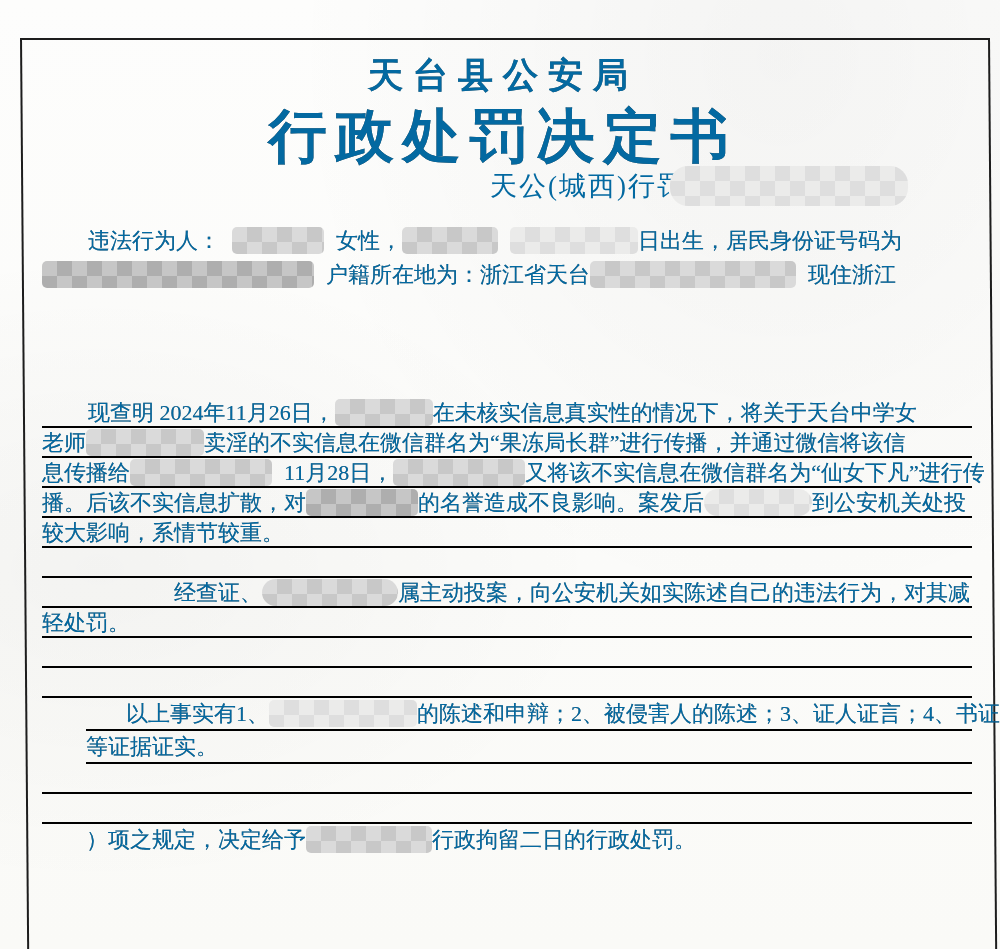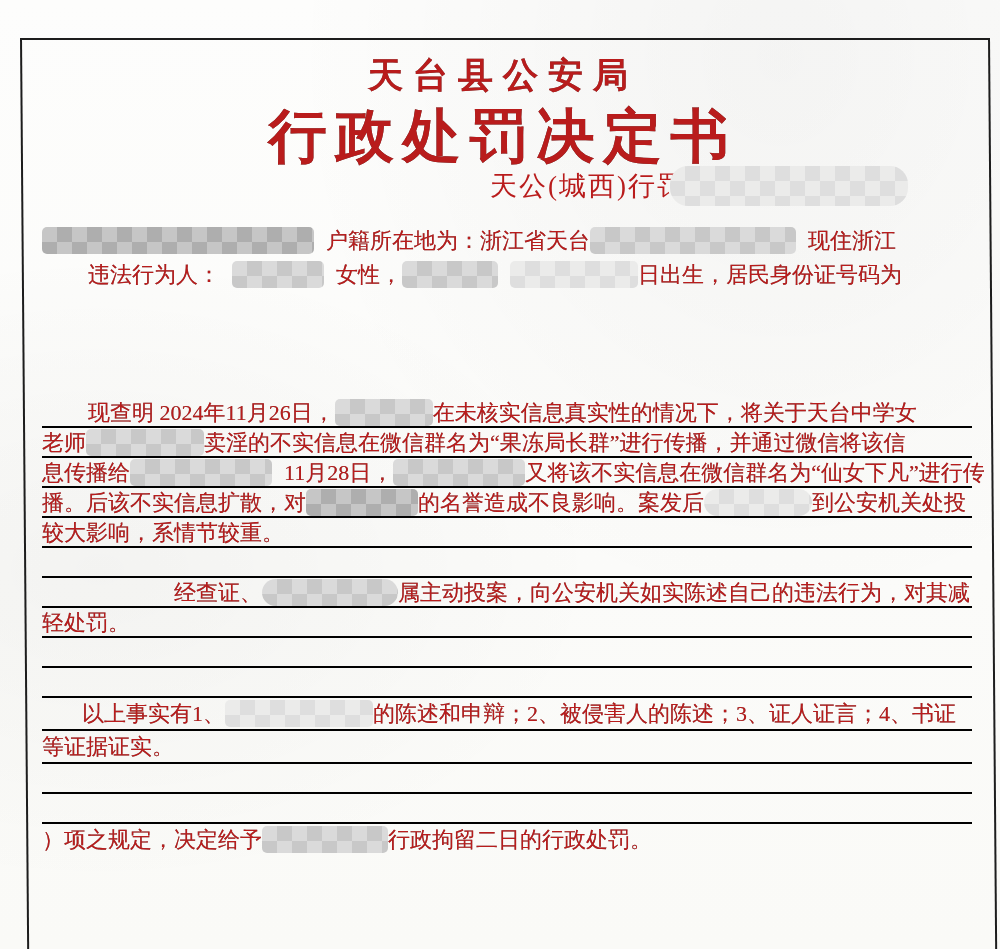--- a/index.html
+++ b/index.html
@@ -5,36 +5,36 @@
   html,body{margin:0;padding:0;width:1000px;height:949px;overflow:hidden;
     background:#fff;font-family:"Liberation Serif","DejaVu Serif",serif;}
   .scan{position:absolute;inset:0;background:
     radial-gradient(ellipse at 78% 6%, rgba(0,0,0,0.035), transparent 45%),
     radial-gradient(ellipse at 10% 60%, rgba(0,0,0,0.03), transparent 40%),
     linear-gradient(180deg,#fdfdfc 0%,#fbfbf9 60%,#fafaf7 100%);}
   .page-border{position:absolute;left:20px;top:38px;width:966px;height:911px;
     border:2px solid #1d1d1d;border-bottom:none;transform:skewX(0.45deg);
     transform-origin:top center;pointer-events:none;}
   .content{position:absolute;left:22px;top:40px;width:962px;height:909px;
-    color:#b91c1c;}
+    color:#0369a1;}
   .agency{position:absolute;top:12px;left:0;width:100%;text-align:center;
     font-size:35px;font-weight:bold;letter-spacing:10px;
     text-shadow:0 0 0.5px rgba(0,0,0,0.6);}
   .doc-title{position:absolute;top:58px;left:0;width:100%;text-align:center;
     font-size:58px;font-weight:bold;letter-spacing:9px;
     text-shadow:0 0 0.6px rgba(0,0,0,0.7);}
   .docno{position:absolute;top:126px;left:468px;white-space:nowrap;
     font-size:27px;letter-spacing:2px;display:flex;align-items:center;}
   .para1{position:absolute;top:184px;left:20px;width:928px;font-size:22px;}
   .para1 .pline{height:34px;line-height:34px;white-space:nowrap;}
   .ruled{position:absolute;top:358px;left:20px;width:930px;font-size:22px;}
   .row{height:30px;line-height:29px;border-bottom:2px solid #000000;
     white-space:nowrap;box-sizing:border-box;
     text-shadow:0 0 0.4px rgba(0,0,0,0.5);}
-  .row.h33{height:33px;line-height:32px;}
+  .row.h33{height:33px;line-height:32px;margin-left:44px;}
   .row.noline{border-bottom:none;}
   .pline{text-shadow:0 0 0.4px rgba(0,0,0,0.5);}
   .ind2{display:inline-block;width:46px;}
   .ind1{display:inline-block;width:40px;}
   .ind6{display:inline-block;width:132px;}
   .gap-s{display:inline-block;width:12px;}
   .rd{display:inline-block;height:27px;vertical-align:-6px;border-radius:5px;
     background:repeating-conic-gradient(var(--ca) 0% 25%, var(--cb) 0% 50%);
     background-size:30px 30px;}
   .rd-light{--ca:#dedede;--cb:#ebebea;}
@@ -54,24 +54,24 @@
   <div class="agency">天台县公安局</div>
   <div class="doc-title">行政处罚决定书</div>
 
   <div class="docno">
     <span>天公(城西)行罚</span>
     <span class="rd rd-light" style="width:238px;margin-left:-16px"></span>
   </div>
 
   <div class="para1">
     <div class="pline">
-      <span class="rd rd-dark" style="width:272px"></span><span class="gap-s"></span><span>户籍所在地为：浙江省天台</span><span class="rd rd-mid" style="width:206px"></span><span class="gap-s"></span><span>现住浙江</span>
+      <span class="ind2"></span><span>违法行为人：</span><span class="gap-s"></span><span class="rd rd-mid" style="width:92px"></span><span class="gap-s"></span><span>女性，</span><span class="rd rd-mid" style="width:96px"></span><span class="gap-s"></span><span class="rd rd-light" style="width:128px"></span><span>日出生，居民身份证号码为</span>
     </div>
     <div class="pline">
-      <span class="ind2"></span><span>违法行为人：</span><span class="gap-s"></span><span class="rd rd-mid" style="width:92px"></span><span class="gap-s"></span><span>女性，</span><span class="rd rd-mid" style="width:96px"></span><span class="gap-s"></span><span class="rd rd-light" style="width:128px"></span><span>日出生，居民身份证号码为</span>
+      <span class="rd rd-dark" style="width:272px"></span><span class="gap-s"></span><span>户籍所在地为：浙江省天台</span><span class="rd rd-mid" style="width:206px"></span><span class="gap-s"></span><span>现住浙江</span>
     </div>
   </div>
 
   <div class="ruled">
 
     <div class="row">
       <span class="ind2"></span><span>现查明 2024年11月26日，</span><span class="rd rd-mid" style="width:98px"></span><span>在未核实信息真实性的情况下，将关于天台中学女</span>
     </div>
     <div class="row">
       <span>老师</span><span class="rd rd-mid" style="width:118px"></span><span>卖淫的不实信息在微信群名为“果冻局长群”进行传播，并通过微信将该信</span>

